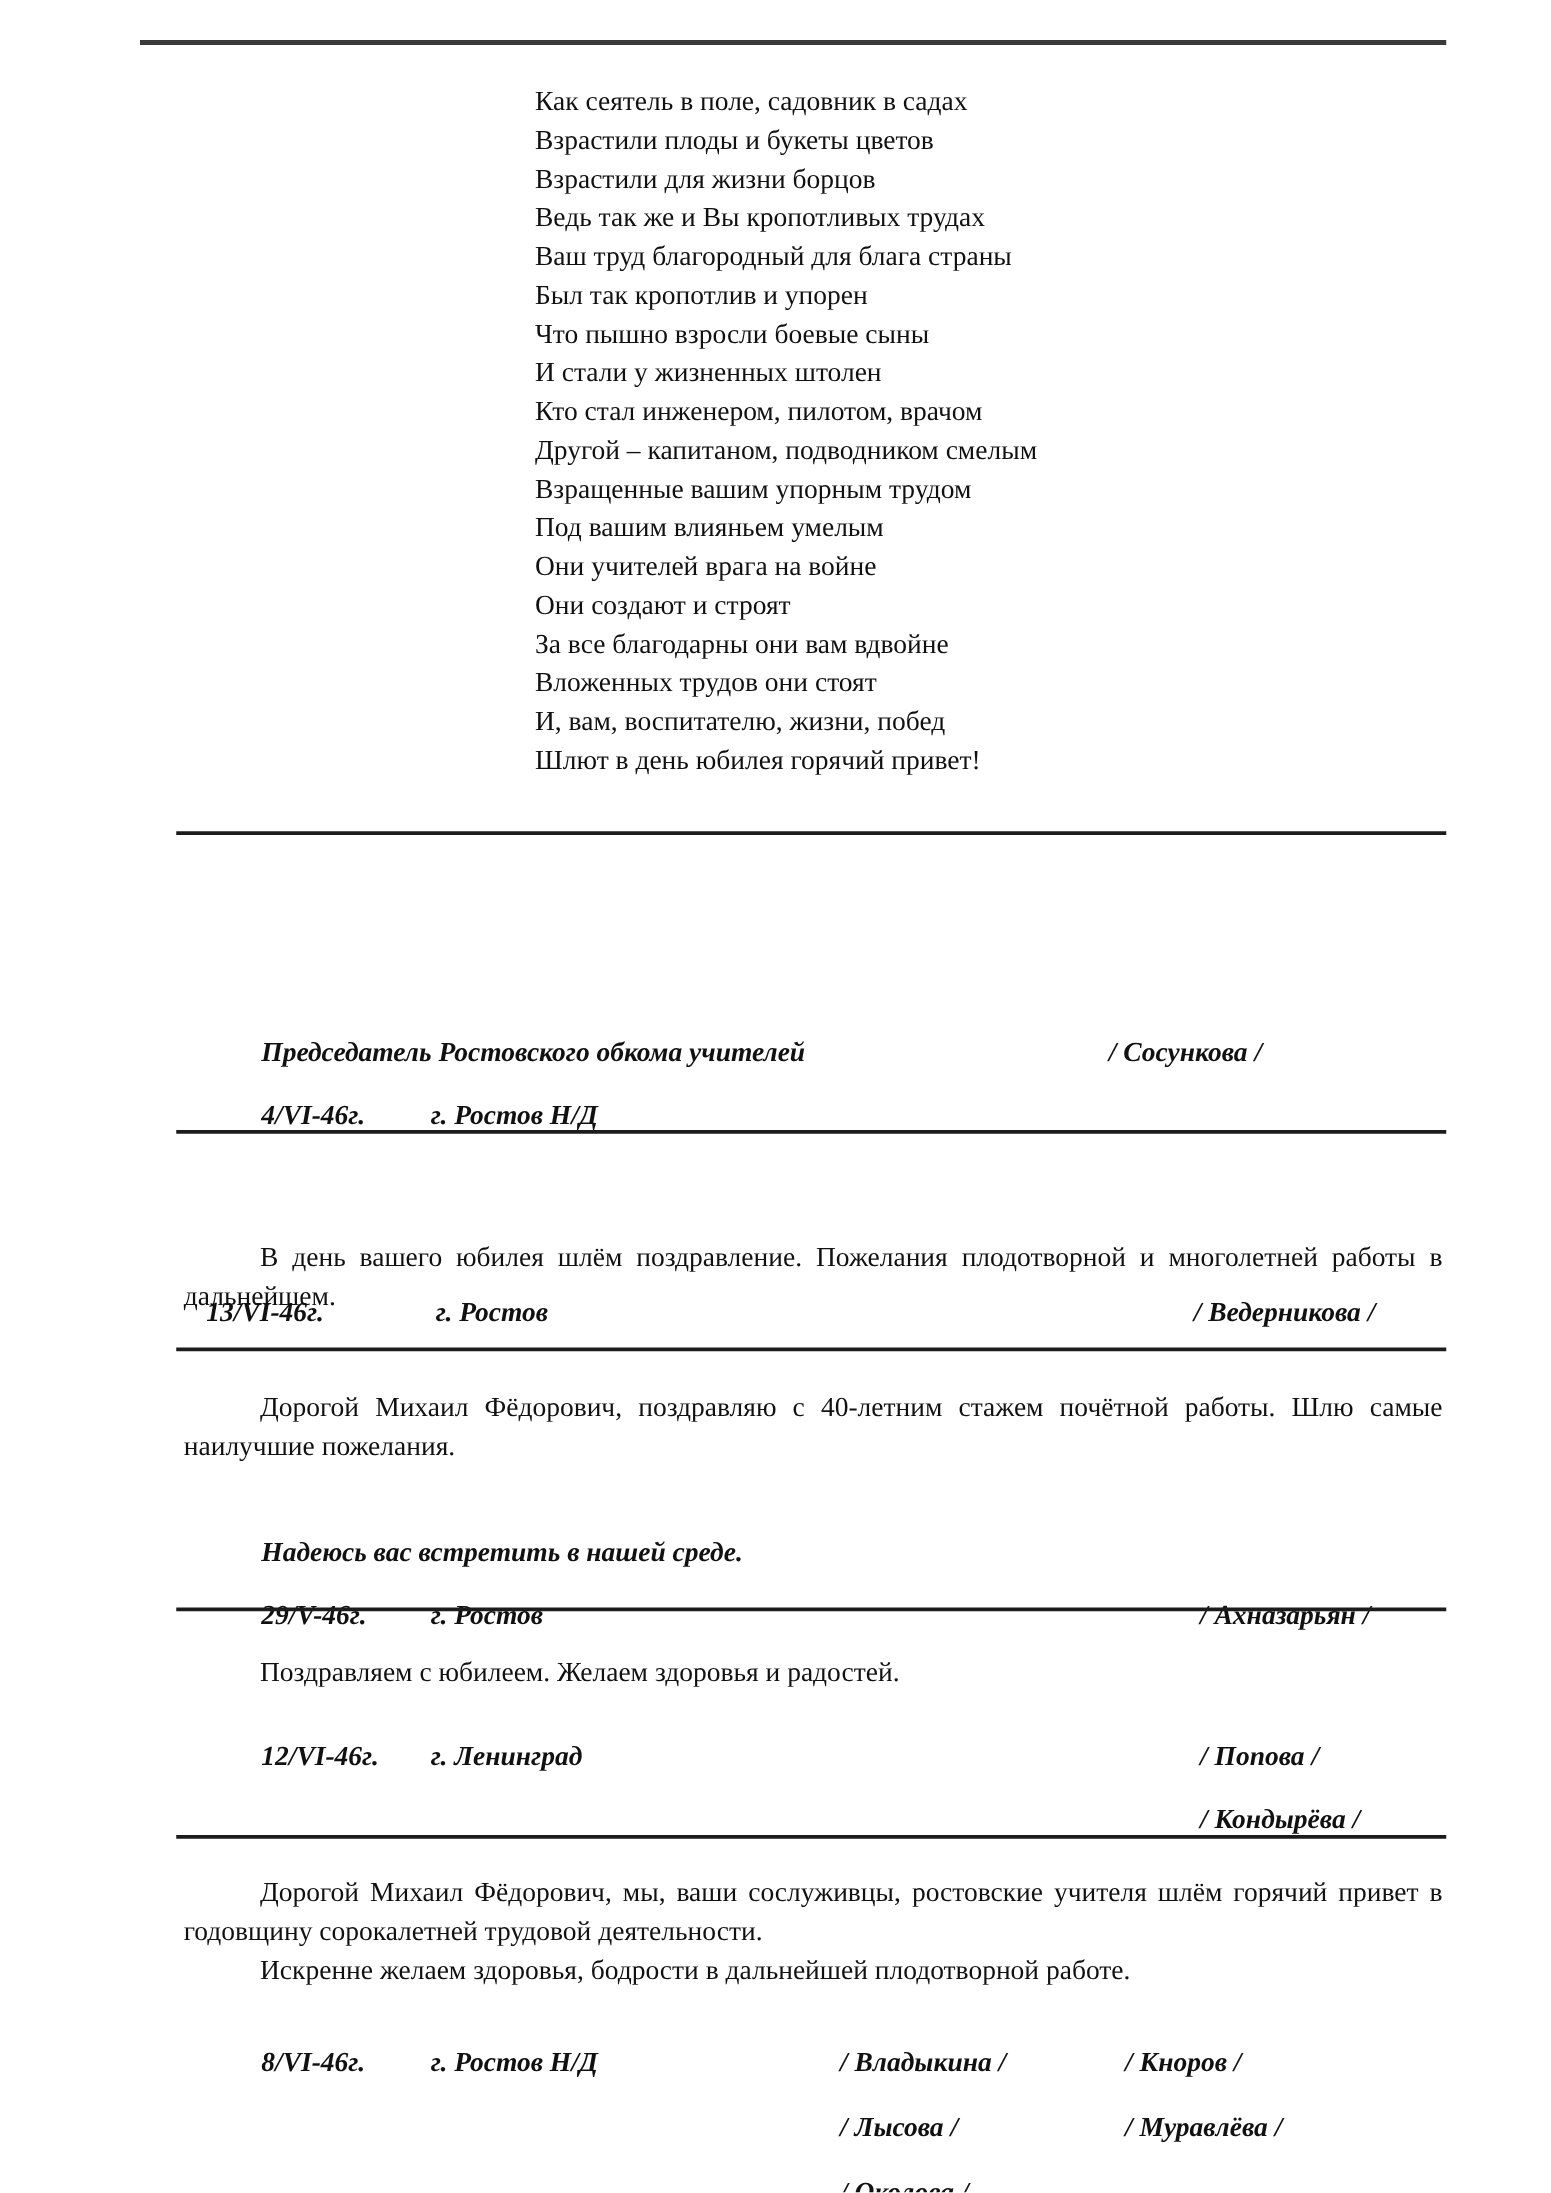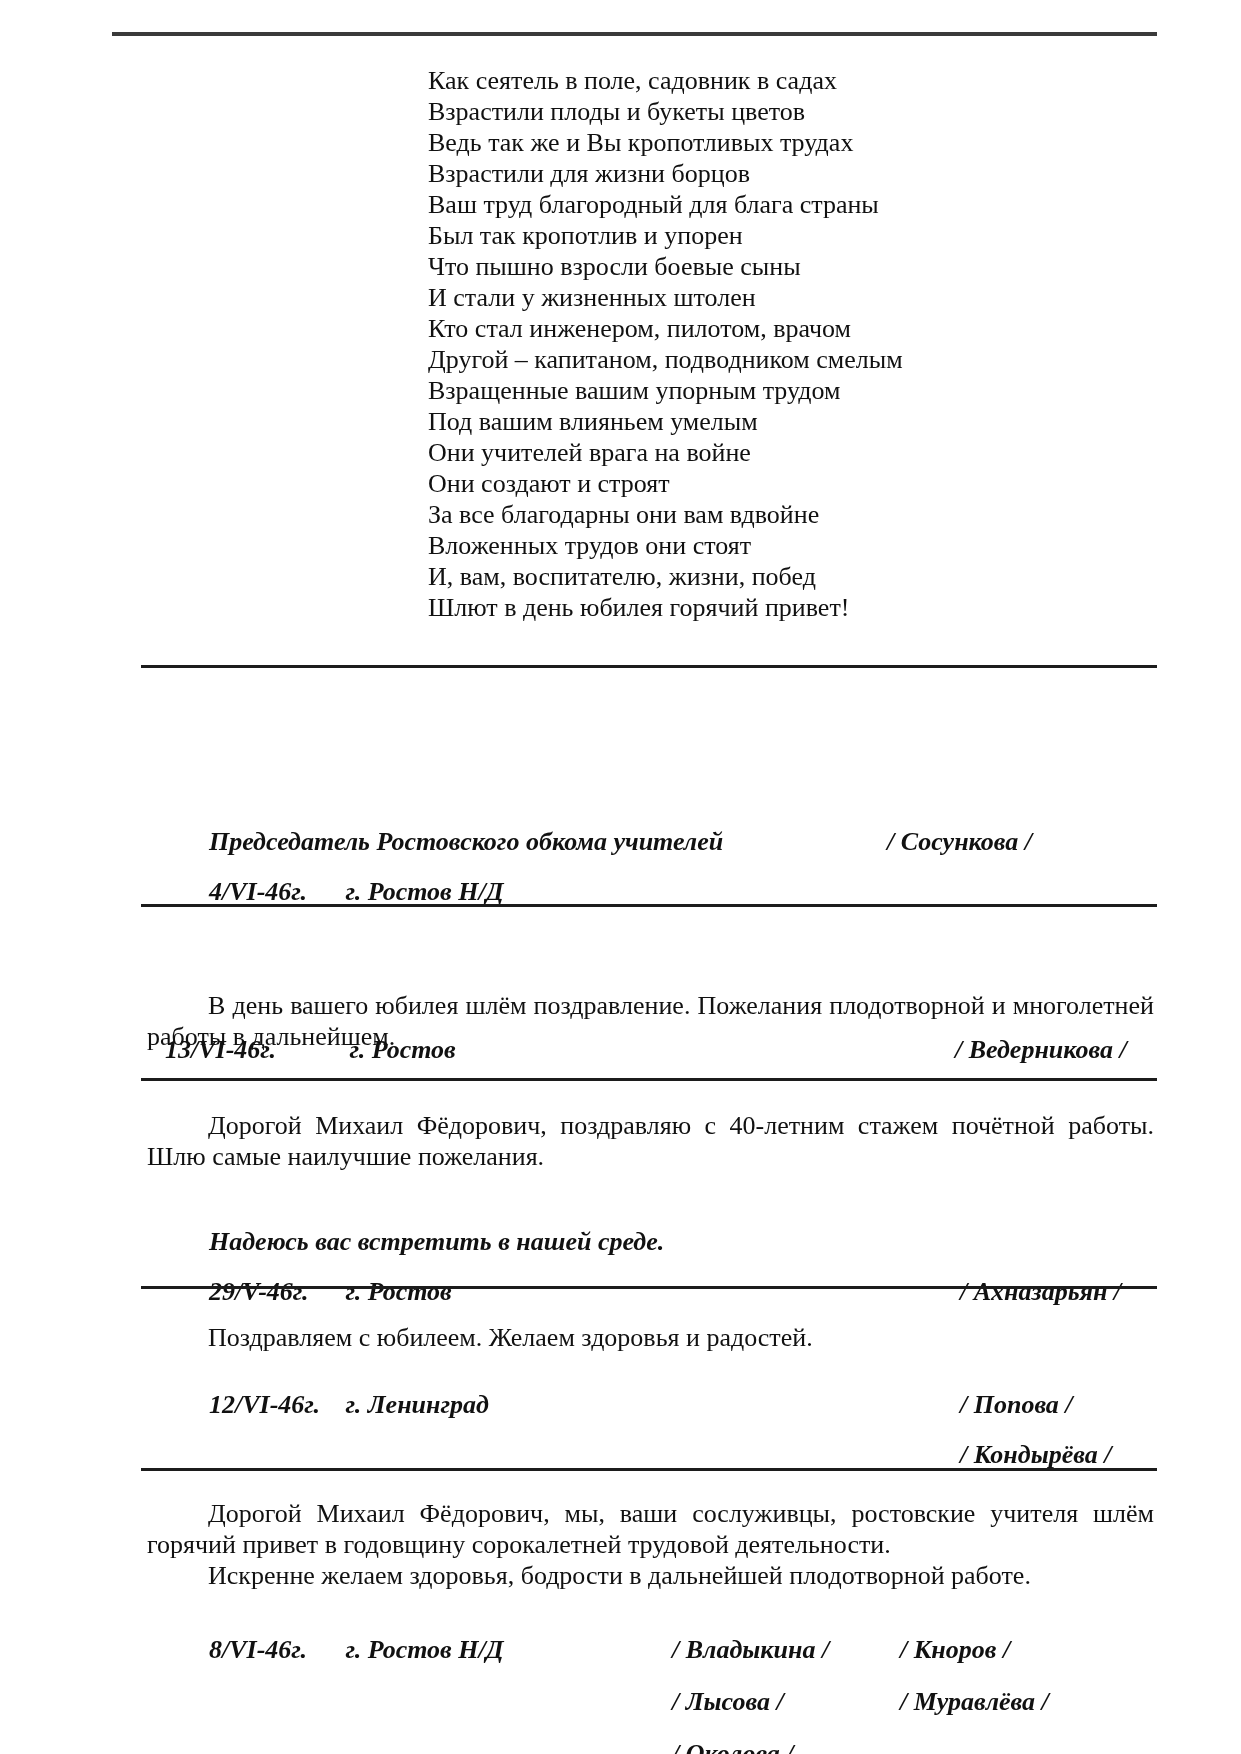--- a/index.html
+++ b/index.html
@@ -12,21 +12,21 @@
     height: 1754px;
     font-family: "Liberation Serif", "DejaVu Serif", serif;
     color: #111111;
   }
   .page {
     position: relative;
     width: 1241px;
     height: 1754px;
     background: #ffffff;
     overflow: hidden;
-    font-size: 26px;
+    font-size: 22px;
     line-height: 31px;
   }
   .rule {
     position: absolute;
     left: 141px;
     width: 1016px;
     height: 3px;
     background: #1c1c1c;
   }
   .rule-top {
@@ -74,22 +74,22 @@
 </head>
 <body>
 
 <div class="page">
 
   <div class="rule rule-top" style="top:32px"></div>
 
   <div class="poem">
     <div class="poem-line">Как сеятель в поле, садовник в садах</div>
     <div class="poem-line">Взрастили плоды и букеты цветов</div>
+    <div class="poem-line">Взрастили для жизни борцов</div>
     <div class="poem-line">Ведь так же и Вы кропотливых трудах</div>
-    <div class="poem-line">Взрастили для жизни борцов</div>
     <div class="poem-line">Ваш труд благородный для блага страны</div>
     <div class="poem-line">Был так кропотлив и упорен</div>
     <div class="poem-line">Что пышно взросли боевые сыны</div>
     <div class="poem-line">И стали у жизненных штолен</div>
     <div class="poem-line">Кто стал инженером, пилотом, врачом</div>
     <div class="poem-line">Другой – капитаном, подводником смелым</div>
     <div class="poem-line">Взращенные вашим упорным трудом</div>
     <div class="poem-line">Под вашим влияньем умелым</div>
     <div class="poem-line">Они учителей врага на войне</div>
     <div class="poem-line">Они создают и строят</div>

